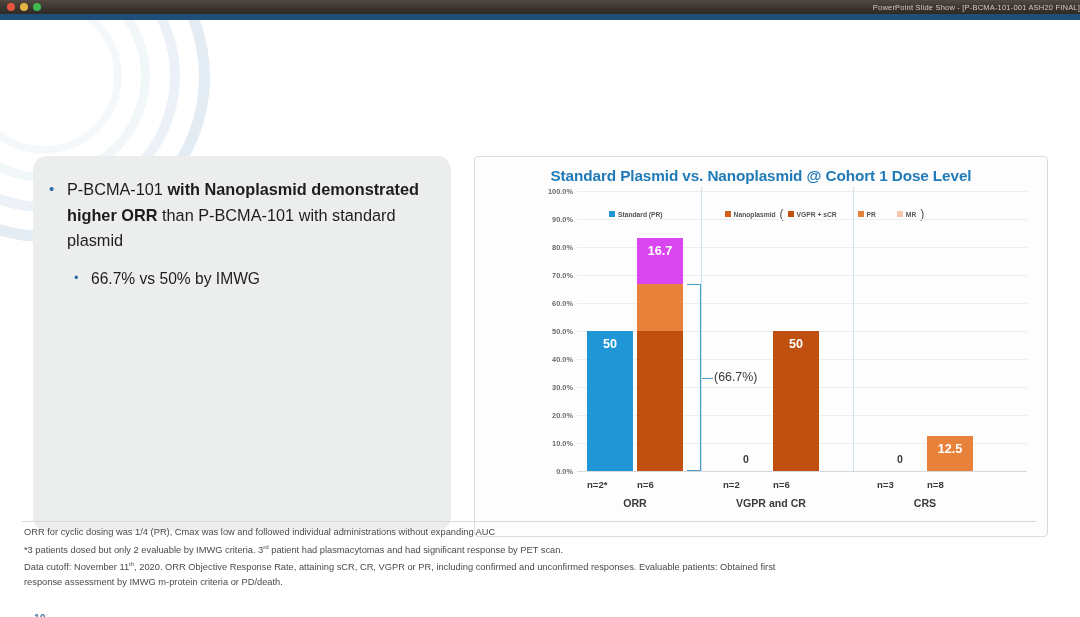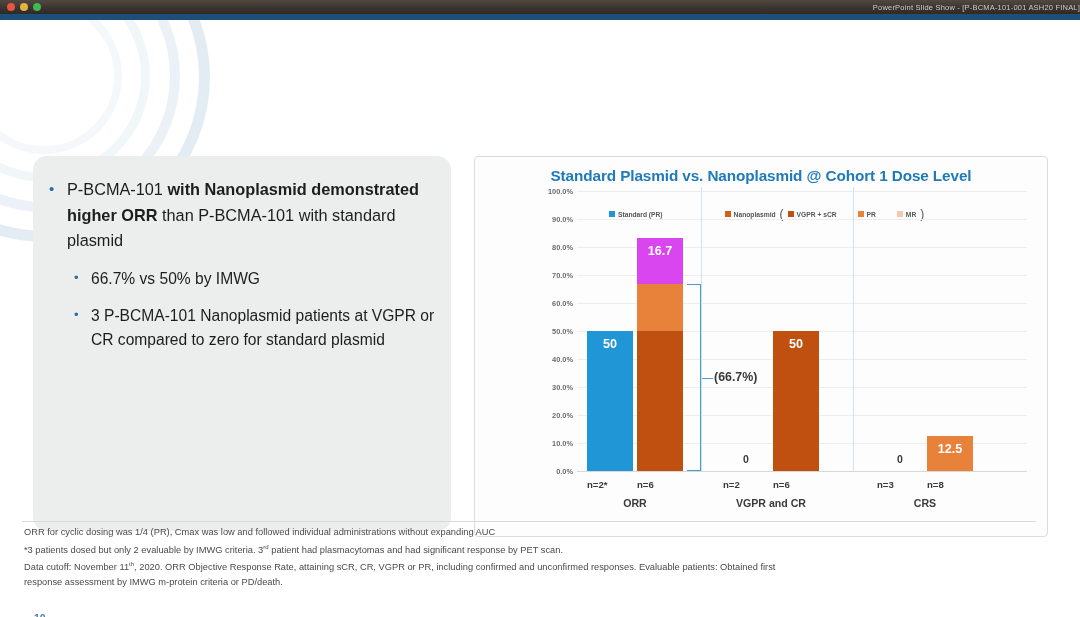--- a/index.html
+++ b/index.html
@@ -129,21 +129,21 @@
   }
   .zerolabel {
     position: absolute; text-align: center;
     font-size: 10.5px; font-weight: 700; color: #3a3a3a;
   }
 
   
   .bracket { position: absolute; border: 1.6px solid #4a9cc9; border-left: none; }
   .bracket-tick { position: absolute; height: 1.6px; background: #4a9cc9; }
   .bracket-text {
-    position: absolute; font-size: 12.4px; font-weight: 700; color: #3a3a3a;
+    position: absolute; font-size: 12.4px; font-weight: 400; color: #3a3a3a;
     white-space: nowrap;
   }
 
   
   .xn {
     position: absolute; 
     font-size: 9.6px; font-weight: 700; color: #3a3a3a;
   }
   .xg {
     position: absolute; text-align: center;
@@ -186,21 +186,20 @@
     <div class="watermark"></div>
     <div class="watermark w2"></div>
     <div class="watermark w3"></div>
     <div class="watermark w4"></div>
 
 
     <div class="left-panel">
       <div class="bullets" id="bullets">
           <div class="b1"><span>P-BCMA-101 </span><span class="bold">with Nanoplasmid demonstrated higher ORR</span><span> than P-BCMA-101 with standard plasmid</span></div>
           <div class="b2"><span>66.7% vs 50% by IMWG</span></div>
-          <div class="b2"><span>3 P-BCMA-101 Nanoplasmid patients at VGPR or CR compared to zero for standard plasmid</span></div>
         </div>
     </div>
 
     <div class="chart-panel">
       <div class="chart-title">Standard Plasmid vs. Nanoplasmid @ Cohort 1 Dose Level</div>
 
       <div class="plot-wrap">
         <div class="ylabels" id="ylabels">
             <div class="ylab" style="top: 0px;">100.0%</div>
             <div class="ylab" style="top: 28px;">90.0%</div>

